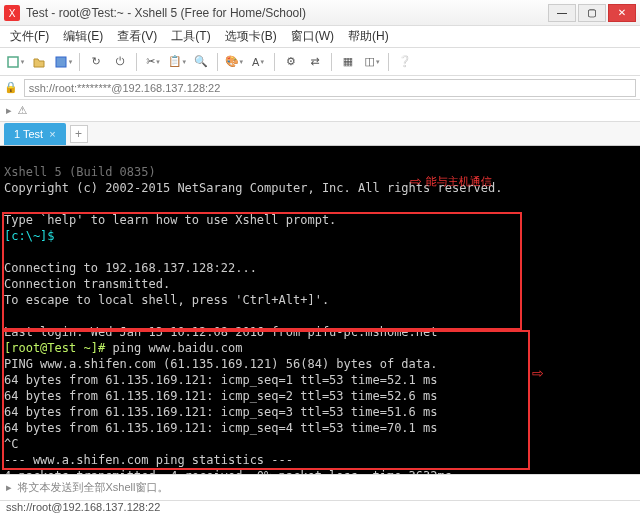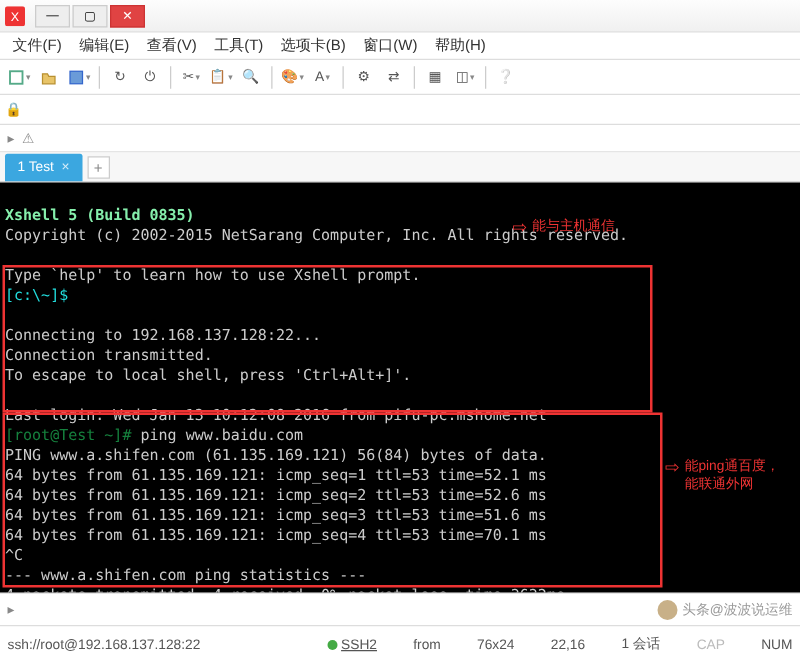--- a/index.html
+++ b/index.html
@@ -17,46 +17,47 @@
 .tbtn.drop::after { content: "▾"; font-size: 7px; margin-left: 1px; color: #888; }
 .sep { width: 1px; height: 18px; background: #ccc; margin: 0 3px; }
 .addrbar { height: 24px; display: flex; align-items: center; padding: 0 4px; gap: 6px; border-bottom: 1px solid #ddd; }
 .addrbar input { flex: 1; height: 18px; border: 1px solid #ccc; padding: 0 4px; font-size: 11px; color: #777; }
 .hintbar { height: 22px; display: flex; align-items: center; padding: 0 6px; border-bottom: 1px solid #ddd; color: #888; font-size: 11px; gap: 6px; }
 .tabbar { height: 24px; background: #f7f7f7; border-bottom: 1px solid #ccc; display: flex; align-items: flex-end; padding-left: 4px; }
 .tab { height: 22px; padding: 0 10px; background: #3ba7e0; color: #fff; display: flex; align-items: center; font-size: 11px; border-radius: 2px 2px 0 0; gap: 6px; }
 .tab .x { color: #fff; opacity: .8; }
 .addtab { width: 18px; height: 18px; border: 1px solid #ccc; background: #fff; display: flex; align-items: center; justify-content: center; margin-left: 4px; margin-bottom: 2px; font-size: 12px; color: #888; }
 .terminal { position: relative; height: 328px; background: #000; color: #ccc; font-family: Menlo, Consolas, monospace; font-size: 12px; line-height: 16px; padding: 2px 4px; white-space: pre; overflow: hidden; }
-.terminal .white { color: #86efac; font-weight: bold; }
+.terminal .white { color: #737373; }
 .terminal .cyan { color: #2dd; }
 .terminal .yellow { color: #dda829; }
-.terminal .red { color: #15803d; }
+.terminal .red { color: #bef264; }
 .redbox { position: absolute; border: 2px solid #e33; pointer-events: none; }
 .anno { position: absolute; color: #e33; font-size: 11px; font-family: "Microsoft YaHei", sans-serif; display: flex; align-items: flex-start; gap: 4px; line-height: 14px; }
 .anno .arrow { font-size: 14px; }
 .bottombar { height: 26px; border-top: 1px solid #ddd; display: flex; align-items: center; padding: 0 6px; color: #888; font-size: 11px; gap: 6px; }
 .bottombar .spacer { flex: 1; }
 .wm { display: flex; align-items: center; gap: 4px; color: #999; }
 .wm .av { width: 16px; height: 16px; border-radius: 50%; background: #c8b088; }
-.statusbar { height: 22px; border-top: 1px solid #ddd; display: flex; align-items: flex-end; padding: 0 6px; color: #555; font-size: 11px; gap: 29px; }
+.statusbar { height: 22px; border-top: 1px solid #ddd; display: flex; align-items: flex-start; padding: 0 6px; color: #555; font-size: 11px; gap: 18px; flex-direction: column; }
 .statusbar .spacer { flex: 1; }
 .scell { display: flex; align-items: center; gap: 3px; text-decoration: underline; }
 .dot { width: 8px; height: 8px; border-radius: 50%; background: #4a4; display: inline-block; }
 </style>
 </head>
 <body>
 
 <div class="titlebar">
   <span class="icon">
     <svg width="16" height="16">
         <rect width="16" height="16" fill="#e33" rx="2"></rect>
         <text x="8" y="12" font-size="10" fill="#fff" text-anchor="middle">X</text>
       </svg>
   </span>
+  <span class="title">Test - root@Test:~ - Xshell 5 (Free for Home/School)</span>
   <div class="winbtns">
     <div class="winbtn">—</div>
     <div class="winbtn">▢</div>
     <div class="winbtn close">✕</div>
   </div>
 </div>
 
 <div class="menubar">
   <div class="menuitem">文件(F)</div>
   <div class="menuitem">编辑(E)</div>
@@ -98,20 +99,21 @@
   <div class="tbtn">⇄</div>
   <div class="sep"></div>
   <div class="tbtn">▦</div>
   <div class="tbtn drop">◫</div>
   <div class="sep"></div>
   <div class="tbtn">❔</div>
 </div>
 
 <div class="addrbar">
   <span>🔒</span>
+  <input type="text" value="ssh://root:********@192.168.137.128:22" style="">
 </div>
 
 <div class="hintbar">
   <span>▸</span>
   <span>⚠</span>
 </div>
 
 <div class="tabbar">
   <div class="tab">
     <span>1 Test</span>
@@ -145,32 +147,27 @@
 
 
   <div class="redbox" style="left:2px;top:66px;width:520px;height:118px"></div>
   <div class="redbox" style="left:2px;top:184px;width:528px;height:140px"></div>
   <div class="anno" style="left:410px;top:28px">
     <span class="arrow">⇨</span>
     <span>能与主机通信</span>
   </div>
   <div class="anno" style="left:532px;top:220px;flex-direction:row">
     <span class="arrow">⇨</span>
-    <span>能ping通百度，
-能联通外网</span>
   </div>
 </div>
 
 <div class="bottombar">
   <span>▸</span>
+  <span>将文本发送到全部Xshell窗口。</span>
   <div class="spacer"></div>
-  <div class="wm">
-    <span class="av"></span>
-    <span>头条@波波说运维</span>
-  </div>
 </div>
 
 <div class="statusbar">
   <span>ssh://root@192.168.137.128:22</span>
   <div class="spacer"></div>
   <div class="scell">
       <span class="dot"></span>
       <span>SSH2</span>
     </div>
   <span>from</span>

